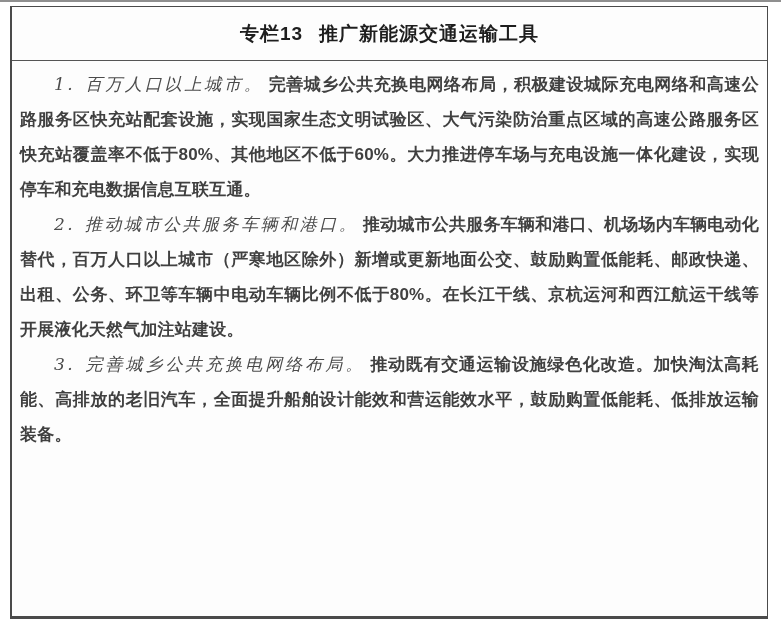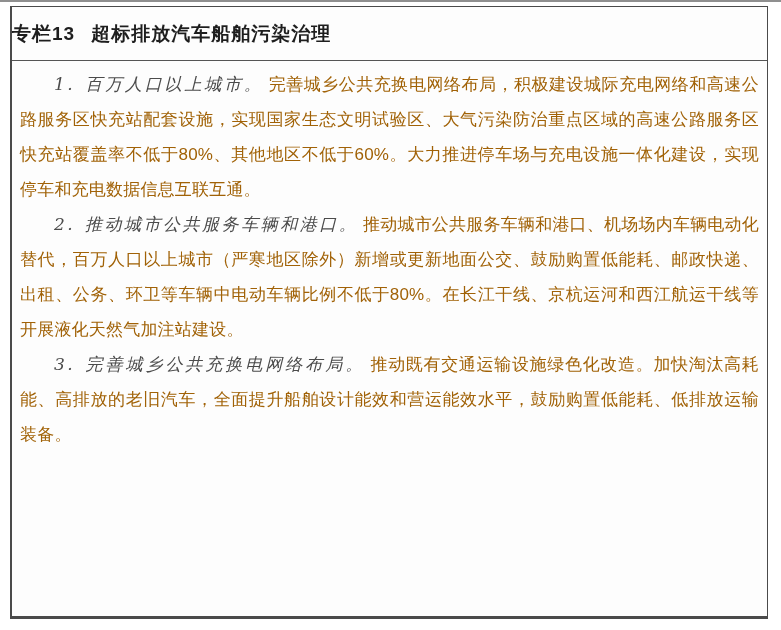--- a/index.html
+++ b/index.html
@@ -32,20 +32,21 @@
     border-left-width: 2px;
     border-bottom-width: 3px;
     background: #fdfdfd;
   }
   .panel-title {
     height: 54px;
     box-sizing: border-box;
     border-bottom: 1px solid #555555;
     display: flex;
     align-items: center;
+    justify-content: center;
     font-weight: bold;
     font-size: 19px;
     color: #1e1e1e;
     letter-spacing: 1px;
   }
   .panel-title .title-prefix { margin-right: 16px; }
   .panel-body {
     padding: 6px 8px 0 8px;
     font-size: 17px;
     line-height: 35px;
@@ -59,35 +60,36 @@
   }
   .item .num,
   .item .heading {
     font-family: "DejaVu Serif", "Liberation Serif", serif;
     font-style: italic;
     letter-spacing: 2.5px;
     color: #4b4b4b;
   }
   .item .num { margin-right: 5px; }
   .item .body-text {
-    color: #a16207;
+    color: #404040;
     letter-spacing: 0.2px;
+    font-weight: bold;
   }
 </style>
 </head>
 <body>
 
 <div class="stage">
   <div class="top-edge"></div>
 
   <div class="panel">
 
     <div class="panel-title">
       <span class="title-prefix">专栏13</span>
-      <span class="title-text">超标排放汽车船舶污染治理</span>
+      <span class="title-text">推广新能源交通运输工具</span>
     </div>
 
     <div class="panel-body">
 
       <p class="item">
         <span class="num">1.</span>
         <span class="heading">百万人口以上城市。</span>
         <span class="body-text">完善城乡公共充换电网络布局，积极建设城际充电网络和高速公路服务区快充站配套设施，实现国家生态文明试验区、大气污染防治重点区域的高速公路服务区快充站覆盖率不低于80%、其他地区不低于60%。大力推进停车场与充电设施一体化建设，实现停车和充电数据信息互联互通。</span>
       </p>
 

